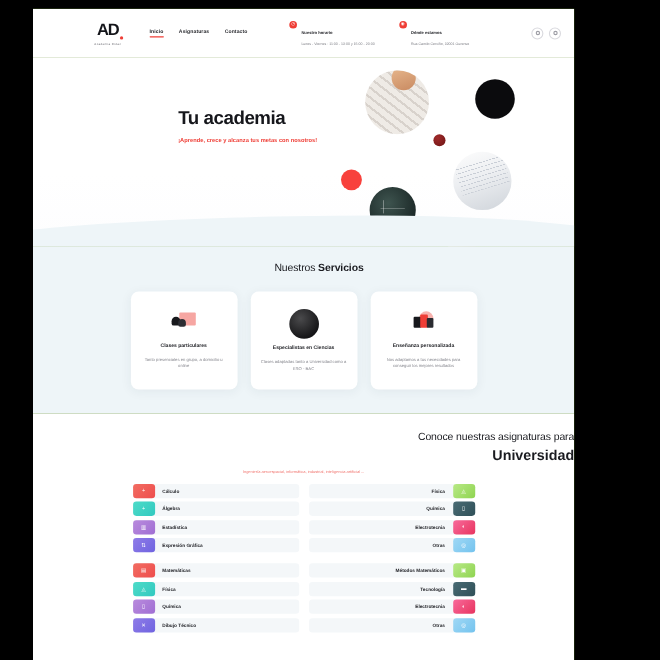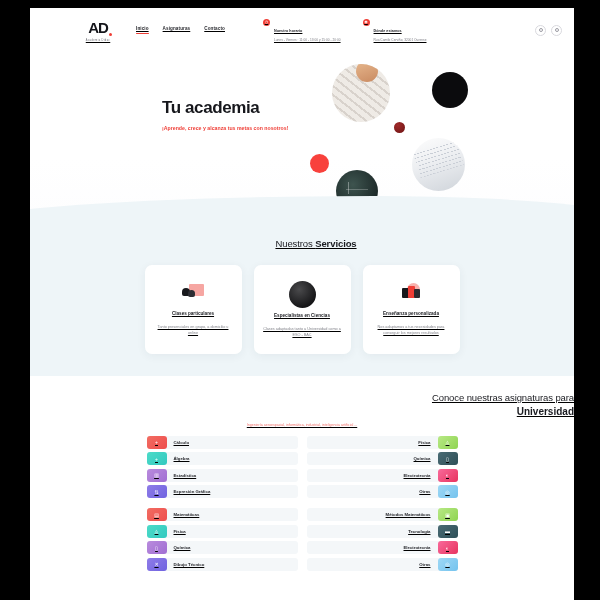--- a/index.html
+++ b/index.html
@@ -5,24 +5,23 @@
   * { box-sizing: border-box; margin:0; padding:0; }
   html,body { width:600px; height:600px; }
   body {
     background:#000;
     font-family:"Liberation Sans", sans-serif;
     overflow:hidden;
   }
   .page {
     position:absolute;
     left:30px; top:8px;
-    width:544px; height:592px;
+    width:492px; height:592px;
     background:#4d7c0f;
     overflow:hidden;
-    text-decoration:underline;
   }
 
   
   .header {
     height:44px;
     display:flex;
     align-items:center;
     padding:0 12px 0 48px;
     background:#fff;
     position:relative;
@@ -158,21 +157,21 @@
     line-height:1.45;
   }
   .card-text{
     font-size:3.8px; color:#84858c; margin-top:6px; line-height:1.6;
   }
 
   
   .subjects { background:#fff; padding:16px 0 4px; }
   .subj-head { text-align:right; }
   .subj-head .l1 { font-size:9.5px; color:#1a1b20; font-weight:500; letter-spacing:-.1px;}
-  .subj-head .l2 { font-size:10px; color:#1a1b20; font-weight:bold; margin-top:3px;}
+  .subj-head .l2 { font-size:13px; color:#1a1b20; font-weight:bold; margin-top:3px;}
   .subj-note { text-align:center; font-size:3.6px; color:#f0736d; margin-top:6px; }
   .grid {
     display:flex; gap:9px; justify-content:center; margin-top:9px;
   }
   .col { width:151px; display:flex; flex-direction:column; gap:3.5px; }
   .row {
     height:13px; background:#f4f7f9; border-radius:3px;
     display:flex; align-items:center; cursor:pointer;
   }
   .row.rtl { flex-direction:row-reverse; }

